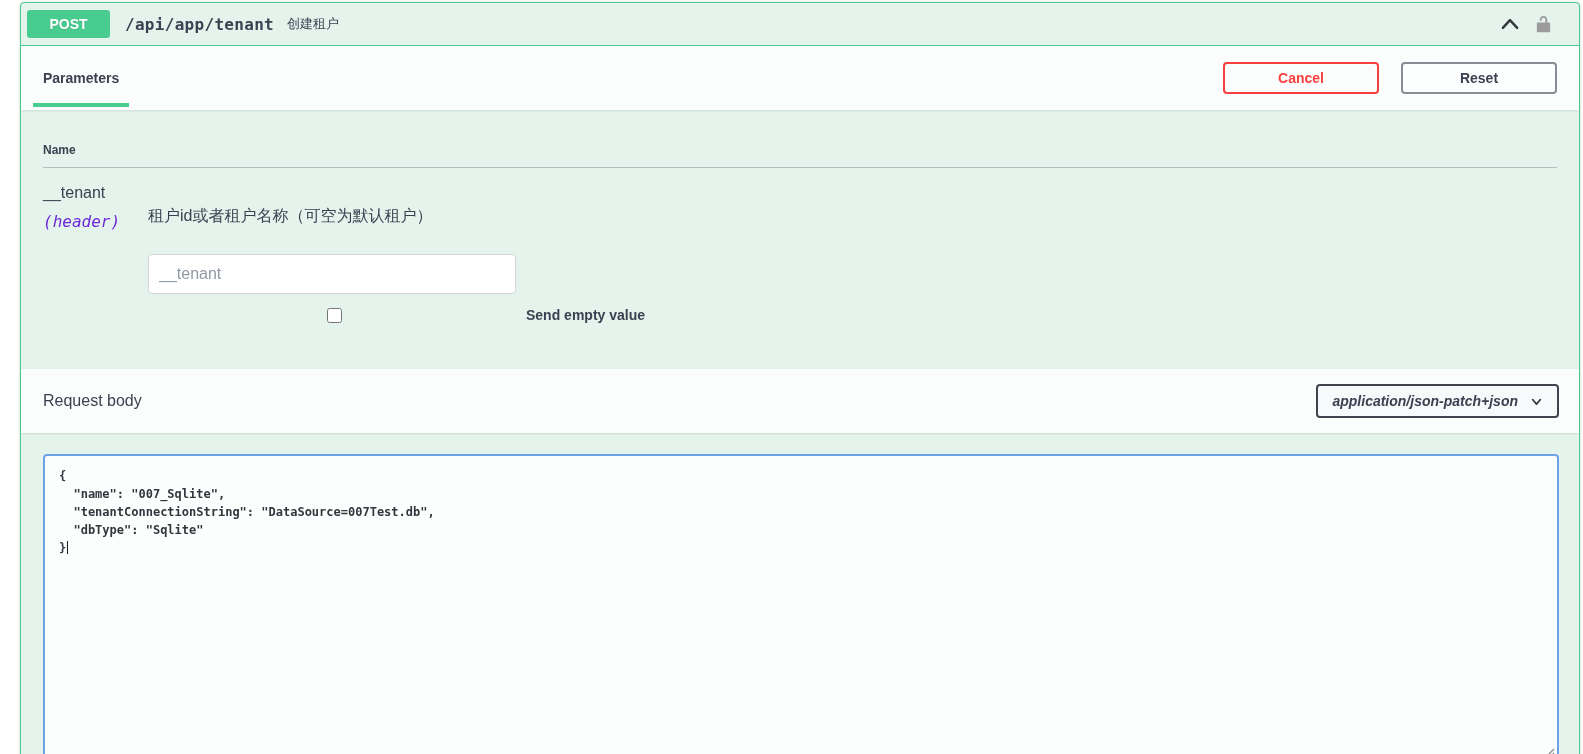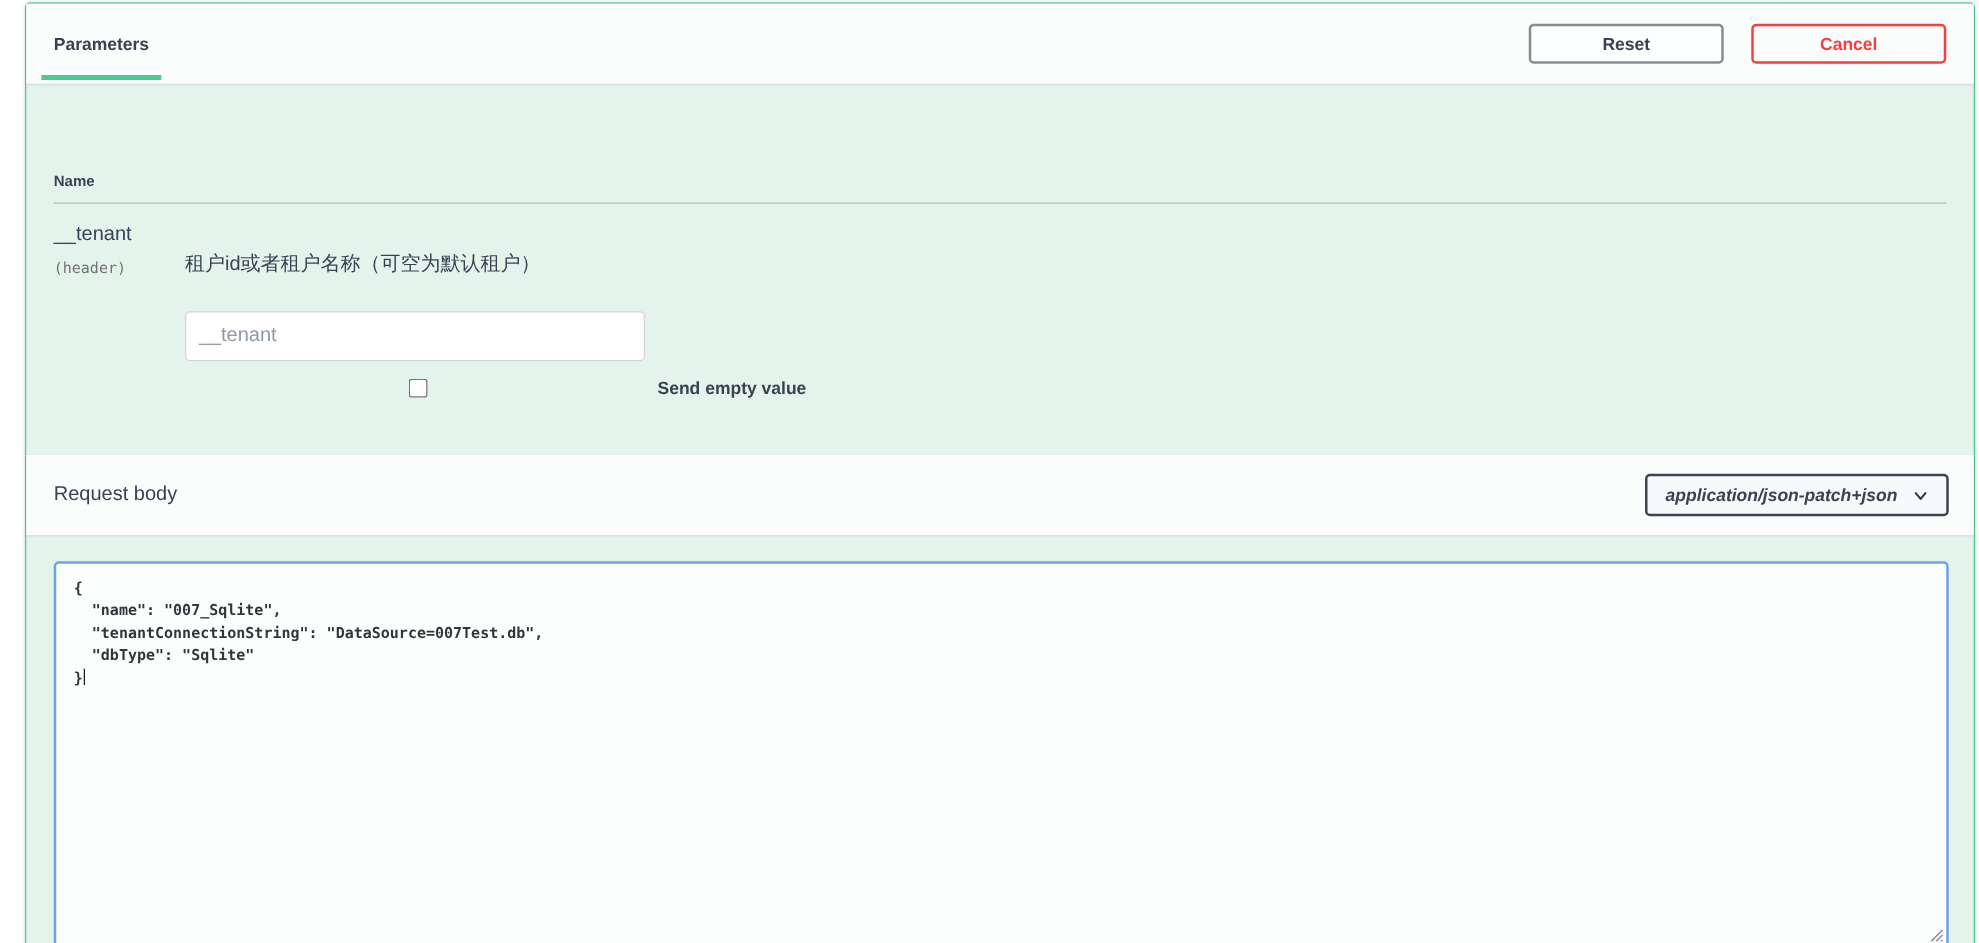--- a/index.html
+++ b/index.html
@@ -53,31 +53,31 @@
   }
   .header-buttons { margin-left: auto; display: flex; gap: 22px; padding-right: 2px; }
   .btn {
     width: 156px; height: 32px; border-radius: 4px; background: transparent;
     font-family: "Liberation Sans", sans-serif;
     font-size: 14px; font-weight: bold; cursor: pointer;
   }
   .btn.cancel { border: 2px solid #f93e3e; color: #f93e3e; }
   .btn.reset  { border: 2px solid #888d93; color: #3b4151; background: #fdfefe; }
   
-  .params-section { padding: 33px 22px 46px 22px; margin-top: 38px; }
+  .params-section { padding: 33px 22px 46px 22px; }
   .t-head {
     display: grid; grid-template-columns: 105px 1fr;
     padding-bottom: 10px; border-bottom: 1px solid rgba(59,65,81,.3);
   }
   .t-head div { font-size: 12px; font-weight: bold; }
   .param-row { display: grid; grid-template-columns: 105px 1fr; padding-top: 16px; }
   .param-name { font-size: 16px; }
   .param-in {
-    font-family: "DejaVu Sans Mono", monospace; 
-    font-size: 12px; color: #737373; margin-top: 10px;
+    font-family: "DejaVu Sans Mono", monospace; font-style: italic;
+    font-size: 16px; color: #6d28d9; margin-top: 10px;
   }
   .param-desc { font-size: 16px; margin-top: 22px; }
   .param-input {
     display: block; margin-top: 27px; width: 368px; height: 40px;
     border: 1px solid #d5d5d5; border-radius: 4px; background: #fff;
     font-family: "Liberation Sans", sans-serif; font-size: 16px;
     padding: 0 10px; color: #3b4151; outline: none;
   }
   .param-input::placeholder { color: #8f99a3; }
   .empty-value-row { margin-top: 13px; display: flex; align-items: flex-end; }
@@ -107,28 +107,45 @@
     display: inline-block; width: 1px; height: 13px; background: #1a1a1a;
     vertical-align: -2px; margin-left: 1px;
   }
   .resize-grip { position: absolute; right: 2px; bottom: 2px; cursor: nwse-resize; }
 </style>
 </head>
 <body>
 
 <div class="opblock">
 
+  <div class="summary">
+    <span class="method-badge">POST</span>
+    <span class="path">/api/app/tenant</span>
+    <span class="summary-desc">创建租户</span>
+    <span class="summary-icons">
+      <button class="icon-btn" title="">
+        <svg width="22" height="22" viewBox="0 0 20 20">
+          <polyline points="3.5,13.5 10,6.5 16.5,13.5" fill="none" stroke="#33373d" stroke-width="2.2" stroke-linecap="round" stroke-linejoin="round"></polyline>
+        </svg>
+      </button>
+      <button class="icon-btn" title="">
+        <svg width="19" height="21" viewBox="0 0 20 20">
+          <path d="M15.8 8H14V5.6C14 2.703 12.665 1 10 1 7.334 1 6 2.703 6 5.6V6h2v-.801C8 3.754 8.797 3 10 3c1.203 0 2 .754 2 2.199V8H4.2C3.537 8 3 8.537 3 9.2V17c0 .662.537 1.2 1.2 1.2h11.6c.663 0 1.2-.538 1.2-1.2V9.2C17 8.537 16.463 8 15.8 8z" fill="#9b9b9b"></path>
+        </svg>
+      </button>
+    </span>
+  </div>
 
   <div class="section-header">
     <div class="tab-item active">
       <span class="tab-label">Parameters</span>
     </div>
     <div class="header-buttons">
+      <button class="btn cancel">Cancel</button>
       <button class="btn reset">Reset</button>
-      <button class="btn cancel">Cancel</button>
     </div>
   </div>
 
   <div class="params-section">
     <div class="t-head">
       <div>Name</div>
     </div>
     <div class="param-row">
       <div>
         <div class="param-name">__tenant</div>

